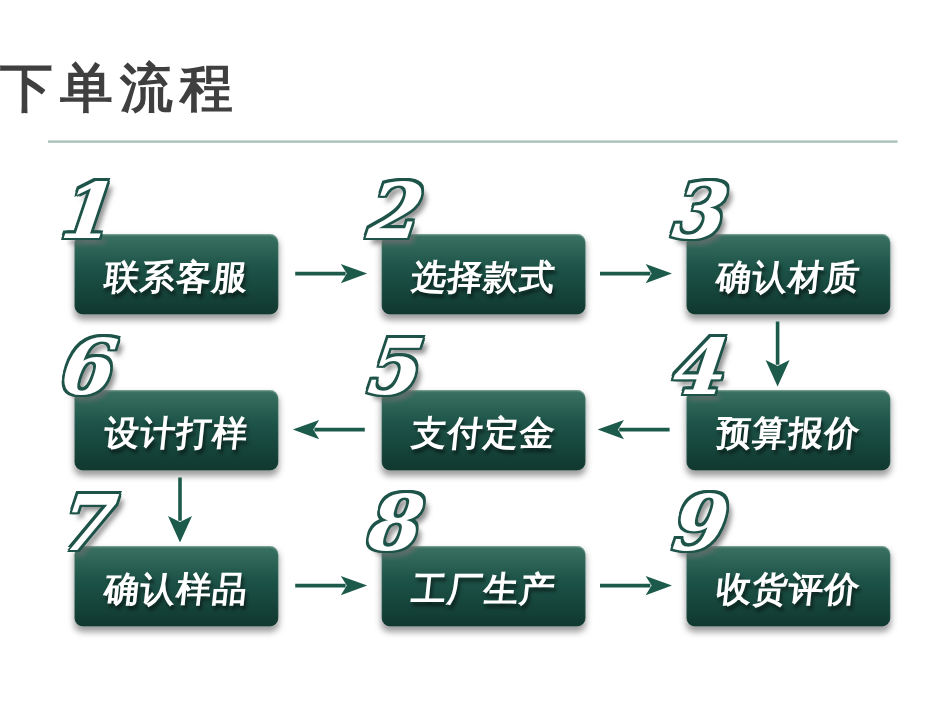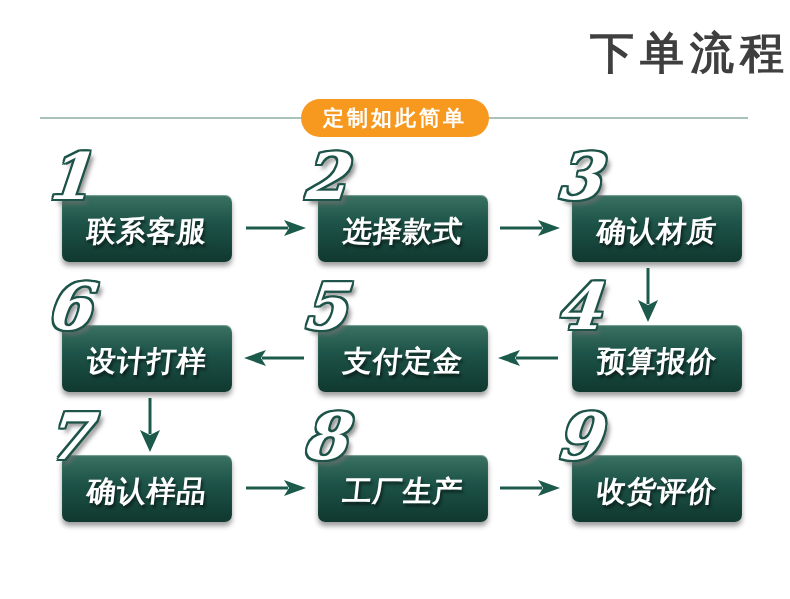--- a/index.html
+++ b/index.html
@@ -2,22 +2,22 @@
 <html><head>
 <meta charset="utf-8">
 <style>
   html,body{margin:0;padding:0;background:#ffffff;}
   .canvas{
     position:relative;width:790px;height:599px;background:#ffffff;overflow:hidden;
     font-family:"Liberation Sans","DejaVu Sans",sans-serif;
   }
   
   .page-title{
-    position:absolute;top:24px;left:0;width:100%;
-    text-align:right;font-size:44px;font-weight:bold;color:#3f3f3f;
+    position:absolute;top:44px;left:0;width:100%;
+    text-align:left;font-size:44px;font-weight:bold;color:#3f3f3f;
     letter-spacing:6px;
   }
   .divider{
     position:absolute;top:117px;left:40px;width:708px;height:2px;
     background:#a9c3bb;
   }
   .badge{
     position:absolute;top:99px;left:50%;transform:translateX(-50%);
     height:38px;line-height:38px;padding:0 22px;border-radius:19px;
     background:#f6991e;color:#ffffff;font-size:21px;font-weight:bold;
@@ -61,21 +61,20 @@
   .ad34{left:634px;top:266px;}
   .ad67{left:136px;top:396px;}
 </style>
 </head>
 <body>
 
 <div class="canvas">
 
   <div class="page-title">下单流程</div>
   <div class="divider"></div>
-  <div class="badge">定制如此简单</div>
 
   <div class="step r1 c1">
     <span class="step-num">1</span>
     <span class="step-label">联系客服</span>
   </div>
   <div class="step r1 c2">
     <span class="step-num">2</span>
     <span class="step-label">选择款式</span>
   </div>
   <div class="step r1 c3">

